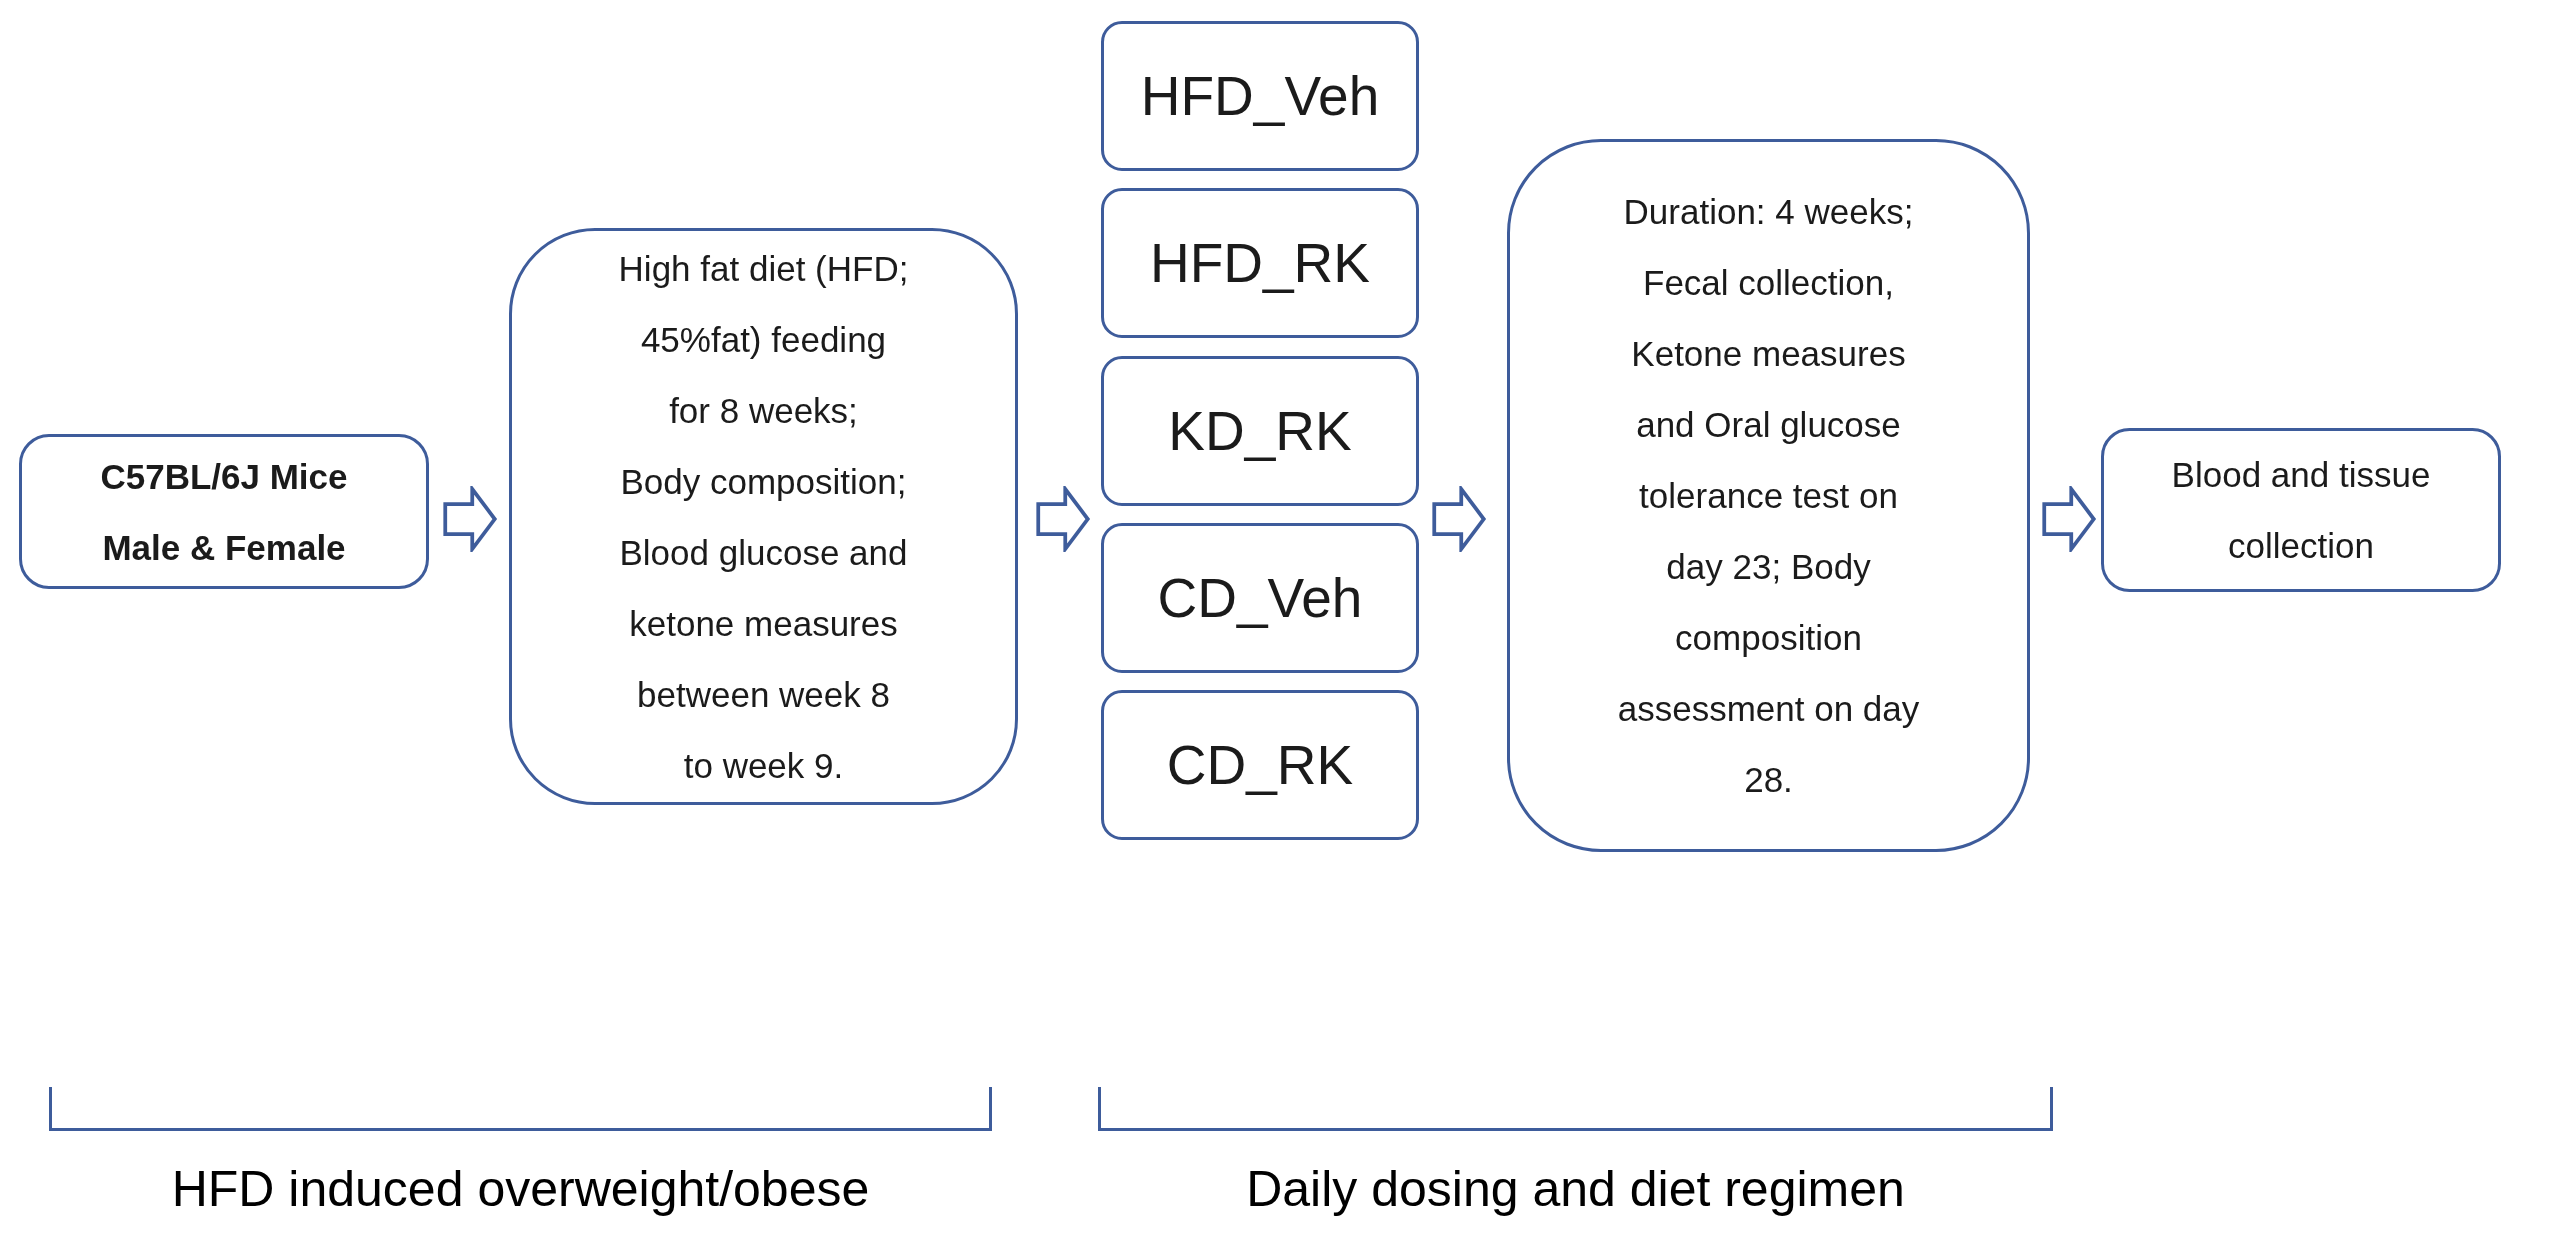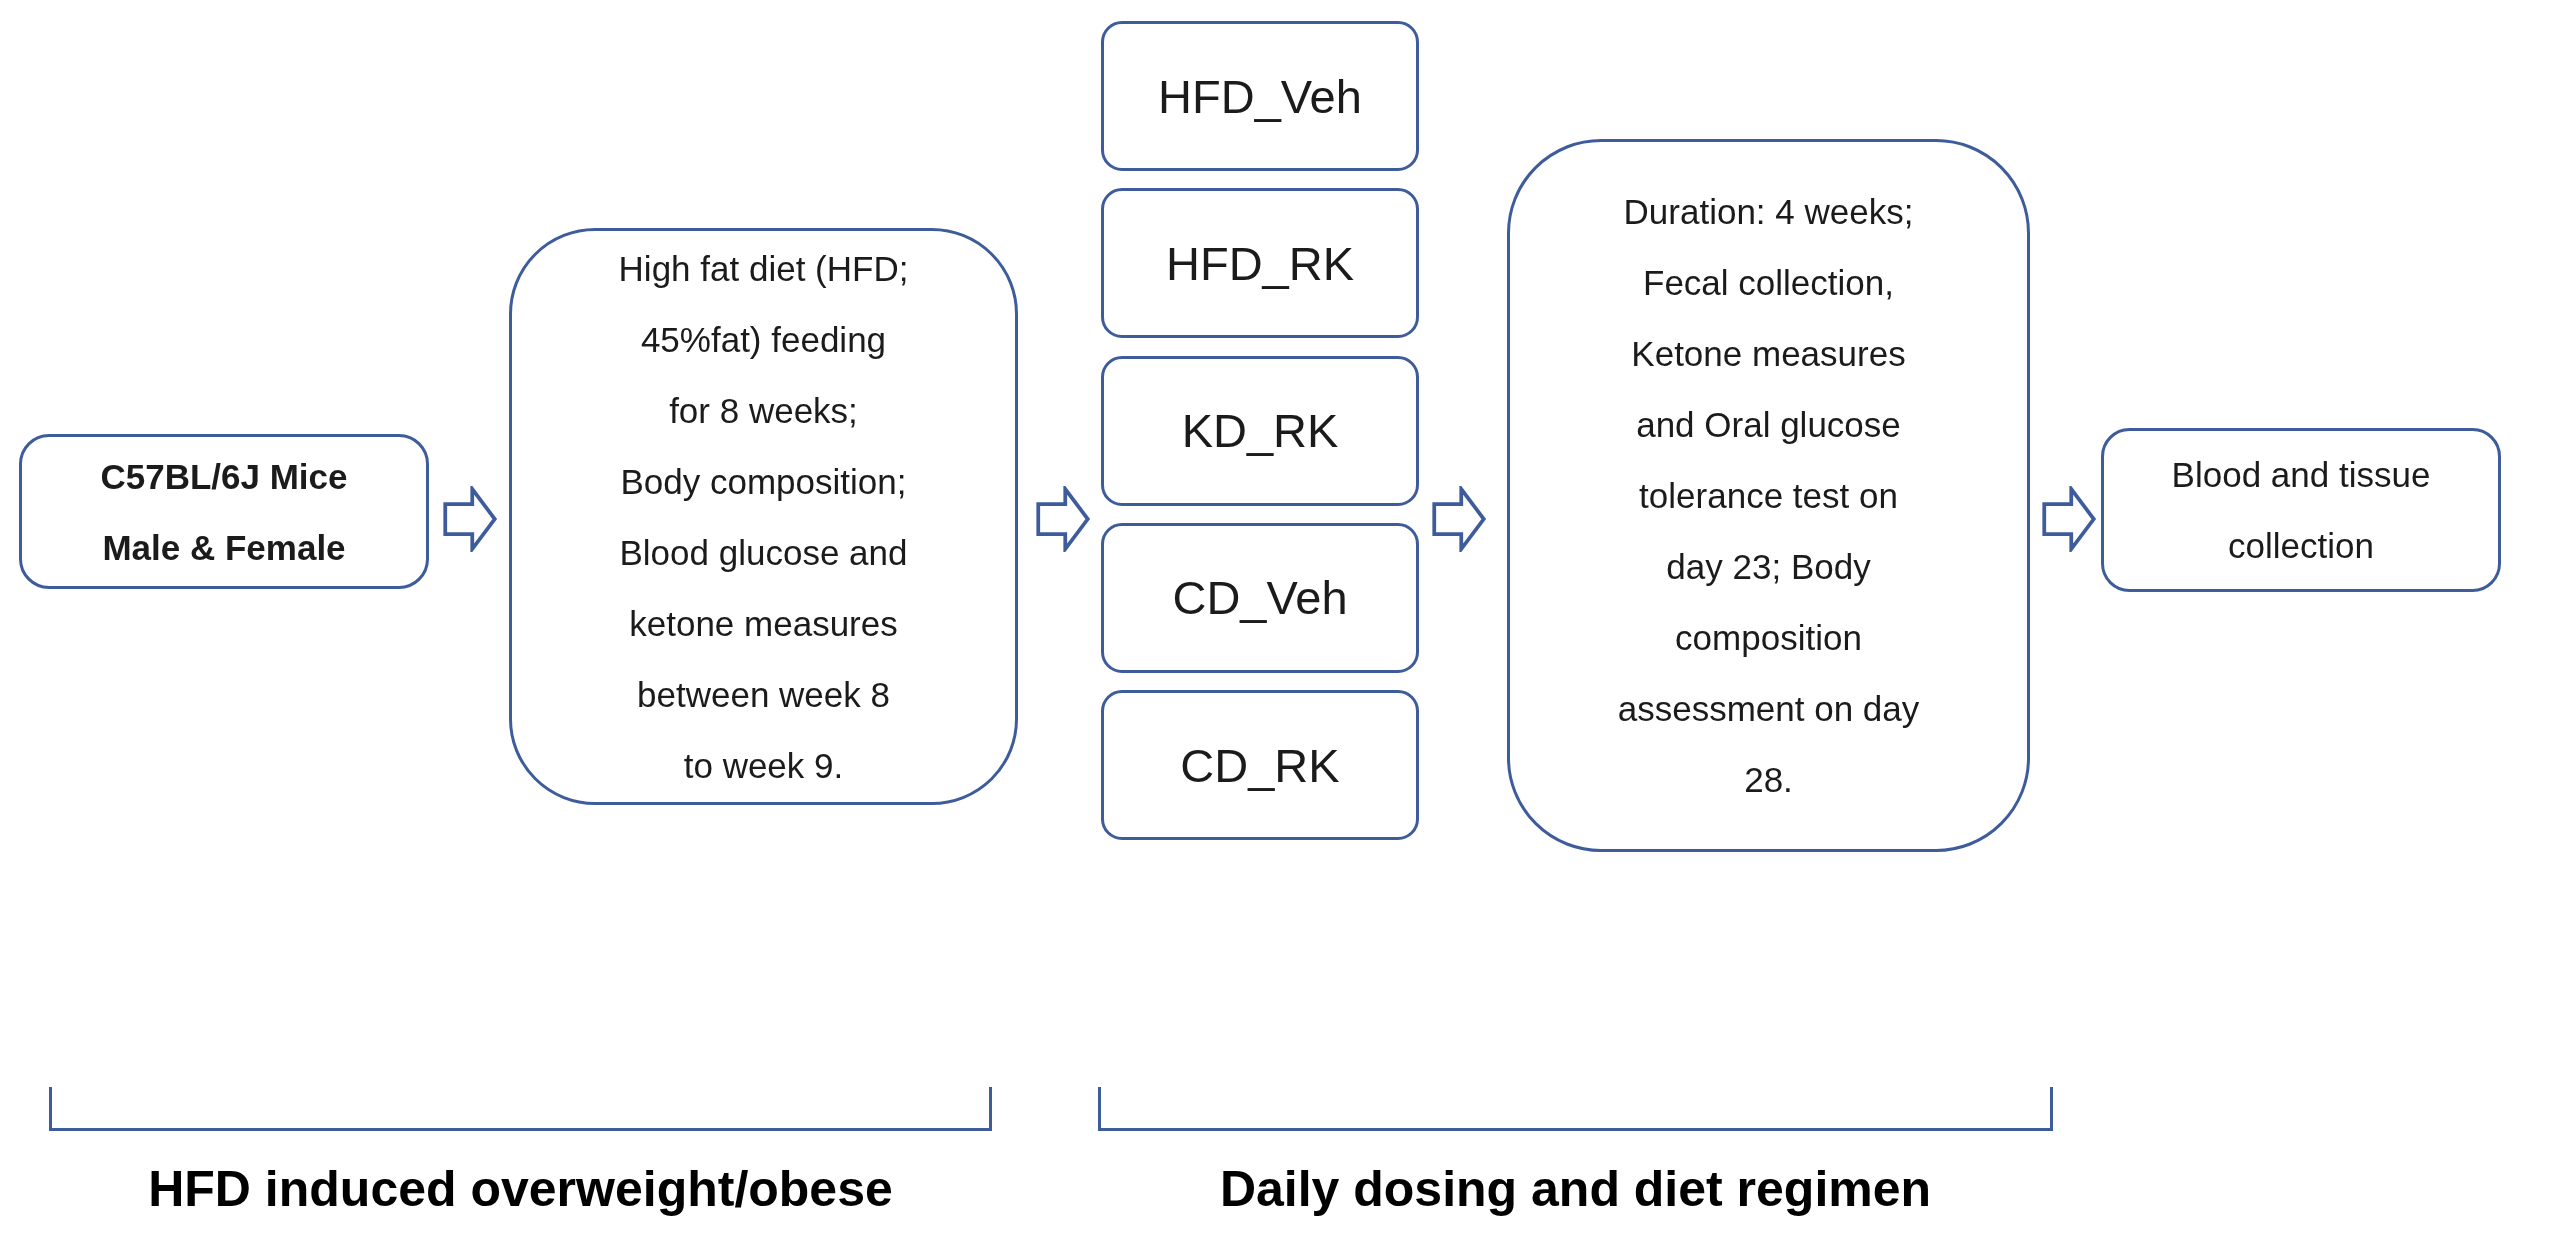--- a/index.html
+++ b/index.html
@@ -28,21 +28,21 @@
     display:flex;flex-direction:column;gap:17.3px;
   }
   .group-box{
     position:relative;
     box-sizing:border-box;
     width:318px;height:150px;
     border:3px solid var(--accent,#3E5C9B);
     border-radius:21px;
     background:#fff;
     display:flex;align-items:center;justify-content:center;
-    font-size:47px;
+    font-size:55px;
   }
   #box-dosing{left:1507px;top:139px;width:523px;height:713px;border-radius:94px;}
   #box-collection{left:2101px;top:428px;width:400px;height:164px;border-radius:28.5px;}
   .arrow{position:absolute;width:56px;height:66px;color:var(--accent,#3E5C9B);}
   #arrow-1{left:442px;top:486px;}
   #arrow-2{left:1035px;top:486px;}
   #arrow-3{left:1431px;top:486px;}
   #arrow-4{left:2041px;top:486px;}
   .bracket{
     position:absolute;
@@ -51,21 +51,21 @@
     border-left:3px solid var(--accent,#3E5C9B);
     border-right:3px solid var(--accent,#3E5C9B);
     border-bottom:3.8px solid var(--accent,#3E5C9B);
   }
   #bracket-1{left:49px;top:1087px;width:943px;}
   #bracket-2{left:1098px;top:1087px;width:955px;}
   .phase-label{
     position:absolute;
     top:1160px;
     text-align:center;
-    font-weight:bold;
+    font-weight:normal;
     font-size:50px;
     color:#000;
   }
   #phase-label-1{left:49px;width:943px;}
   #phase-label-2{left:1098px;width:955px;}
 </style>
 </head>
 <body>
 
 <div id="canvas">

